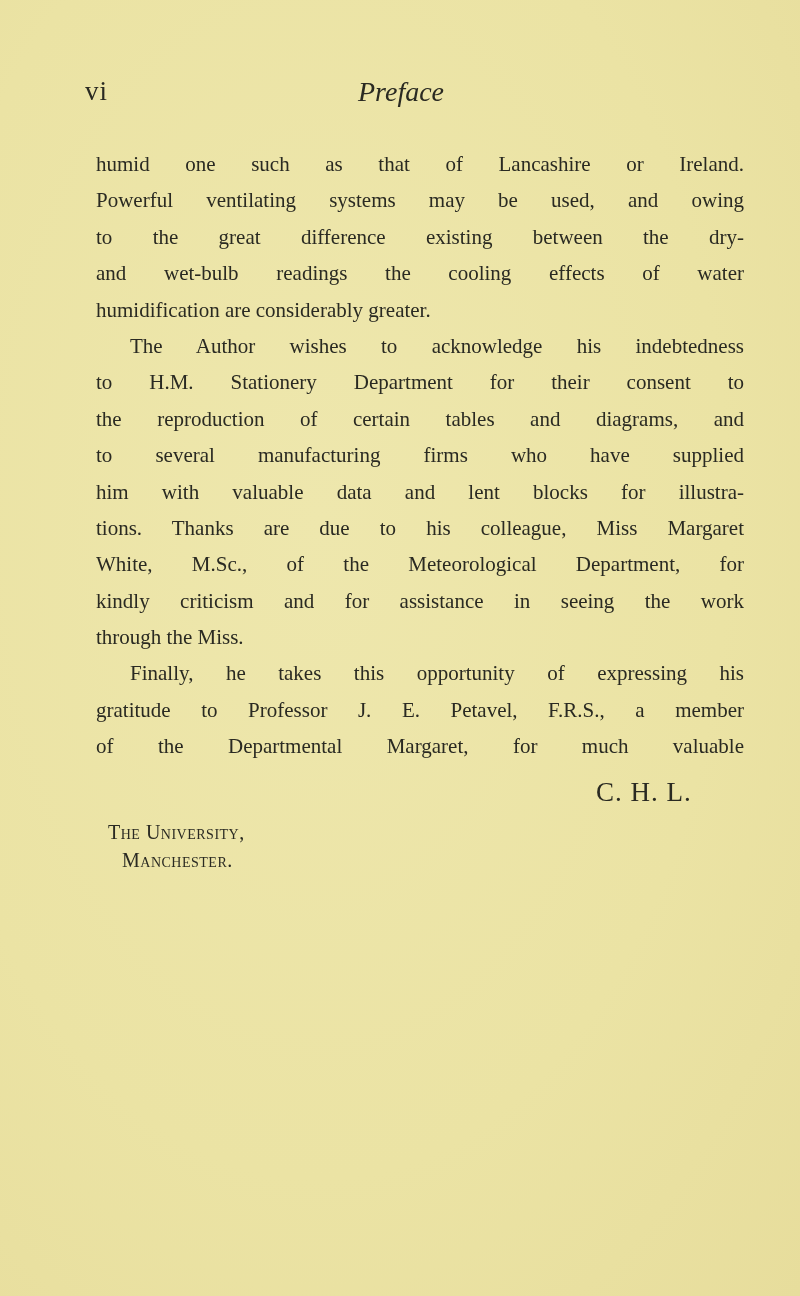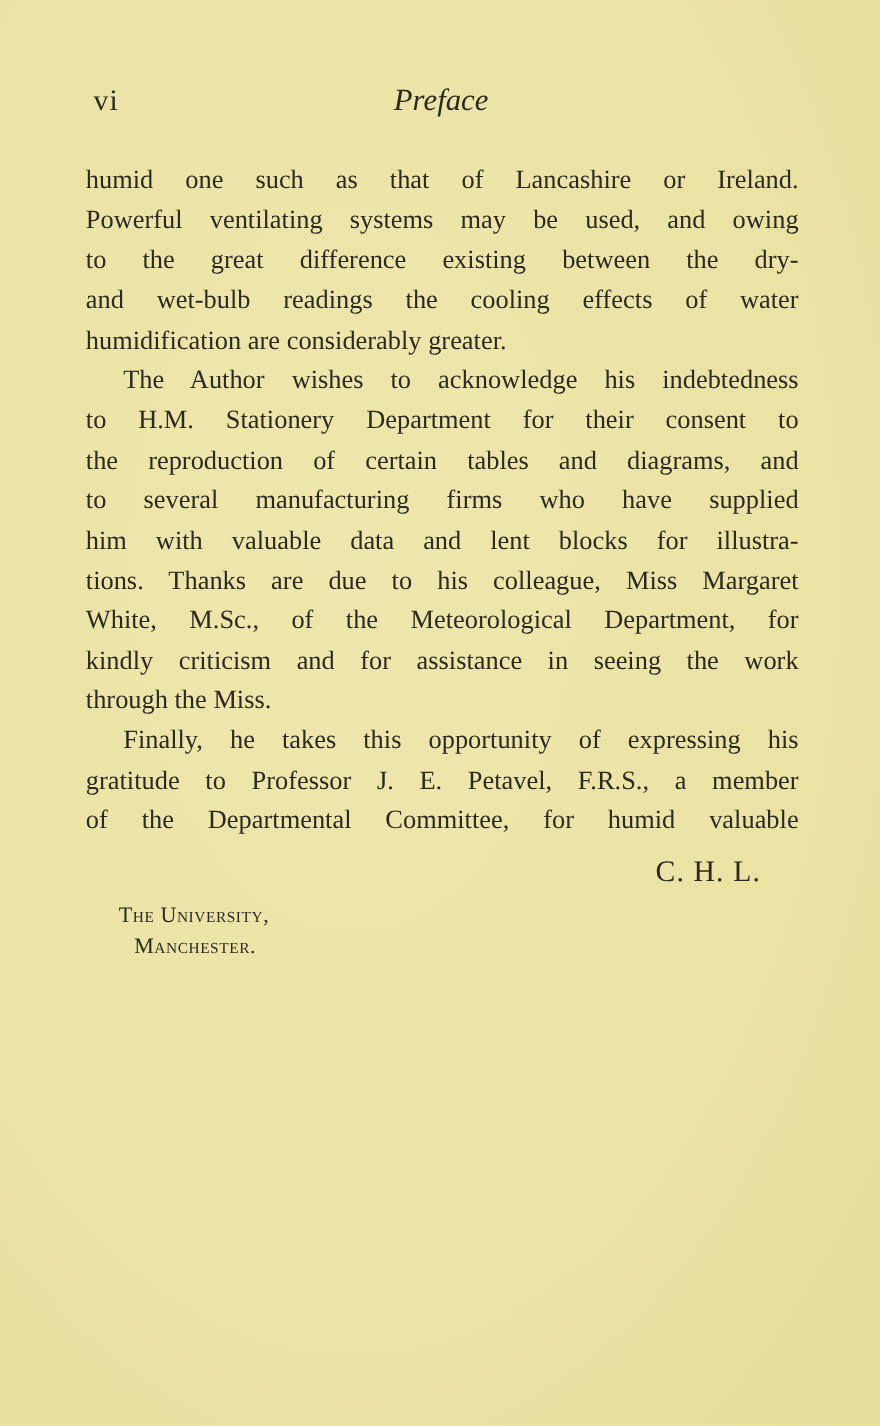--- a/index.html
+++ b/index.html
@@ -37,24 +37,24 @@
     }
     .section-title {
       position: absolute;
       left: 358px;
       top: 0;
       font-size: 28px;
       font-style: italic;
     }
     .body-text {
       position: absolute;
-      left: 78px;
+      left: 96px;
       top: 146px;
       width: 648px;
-      font-size: 24px;
+      font-size: 21px;
       line-height: 36.4px;
     }
     .line {
       display: block;
       white-space: nowrap;
       text-align: justify;
       text-align-last: justify;
       height: 36.4px;
     }
     .line.last {
@@ -111,21 +111,21 @@
     <span class="line">the reproduction of certain tables and diagrams, and</span>
     <span class="line">to several manufacturing firms who have supplied</span>
     <span class="line">him with valuable data and lent blocks for illustra-</span>
     <span class="line">tions. Thanks are due to his colleague, Miss Margaret</span>
     <span class="line">White, M.Sc., of the Meteorological Department, for</span>
     <span class="line">kindly criticism and for assistance in seeing the work</span>
     <span class="line last">through the Miss.</span>
 
     <span class="line indent">Finally, he takes this opportunity of expressing his</span>
     <span class="line">gratitude to Professor J. E. Petavel, F.R.S., a member</span>
-    <span class="line">of the Departmental Committee, for humid valuable</span>
+    <span class="line">of the Departmental Margaret, for much valuable</span>
   </div>
 
   <div class="signature">C. H. L.</div>
 
   <div class="address">
     <span class="l1">The University,</span>
     <span class="l2">Manchester.</span>
   </div>
 </div>
 

